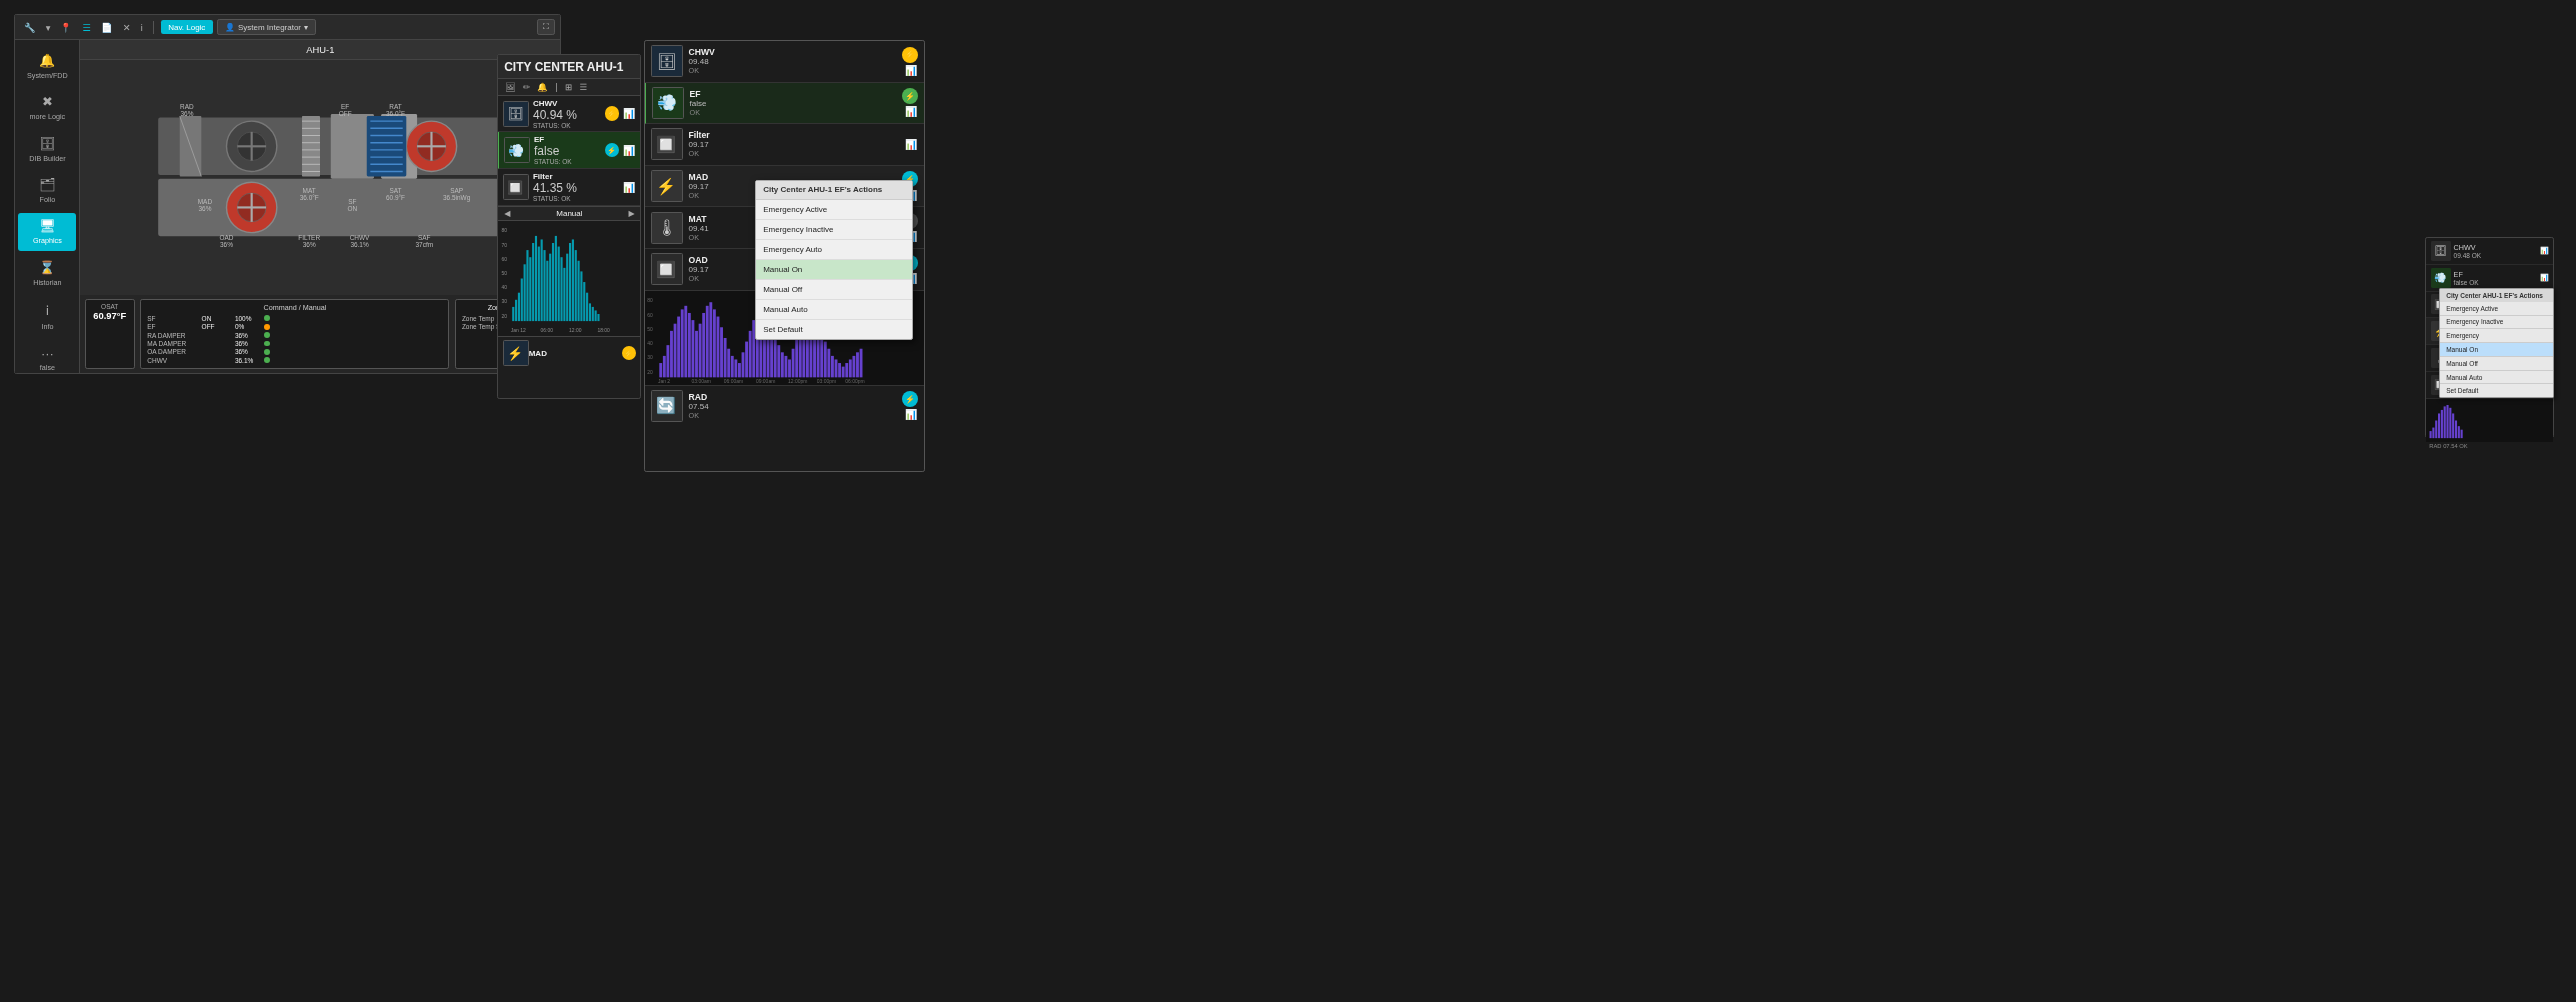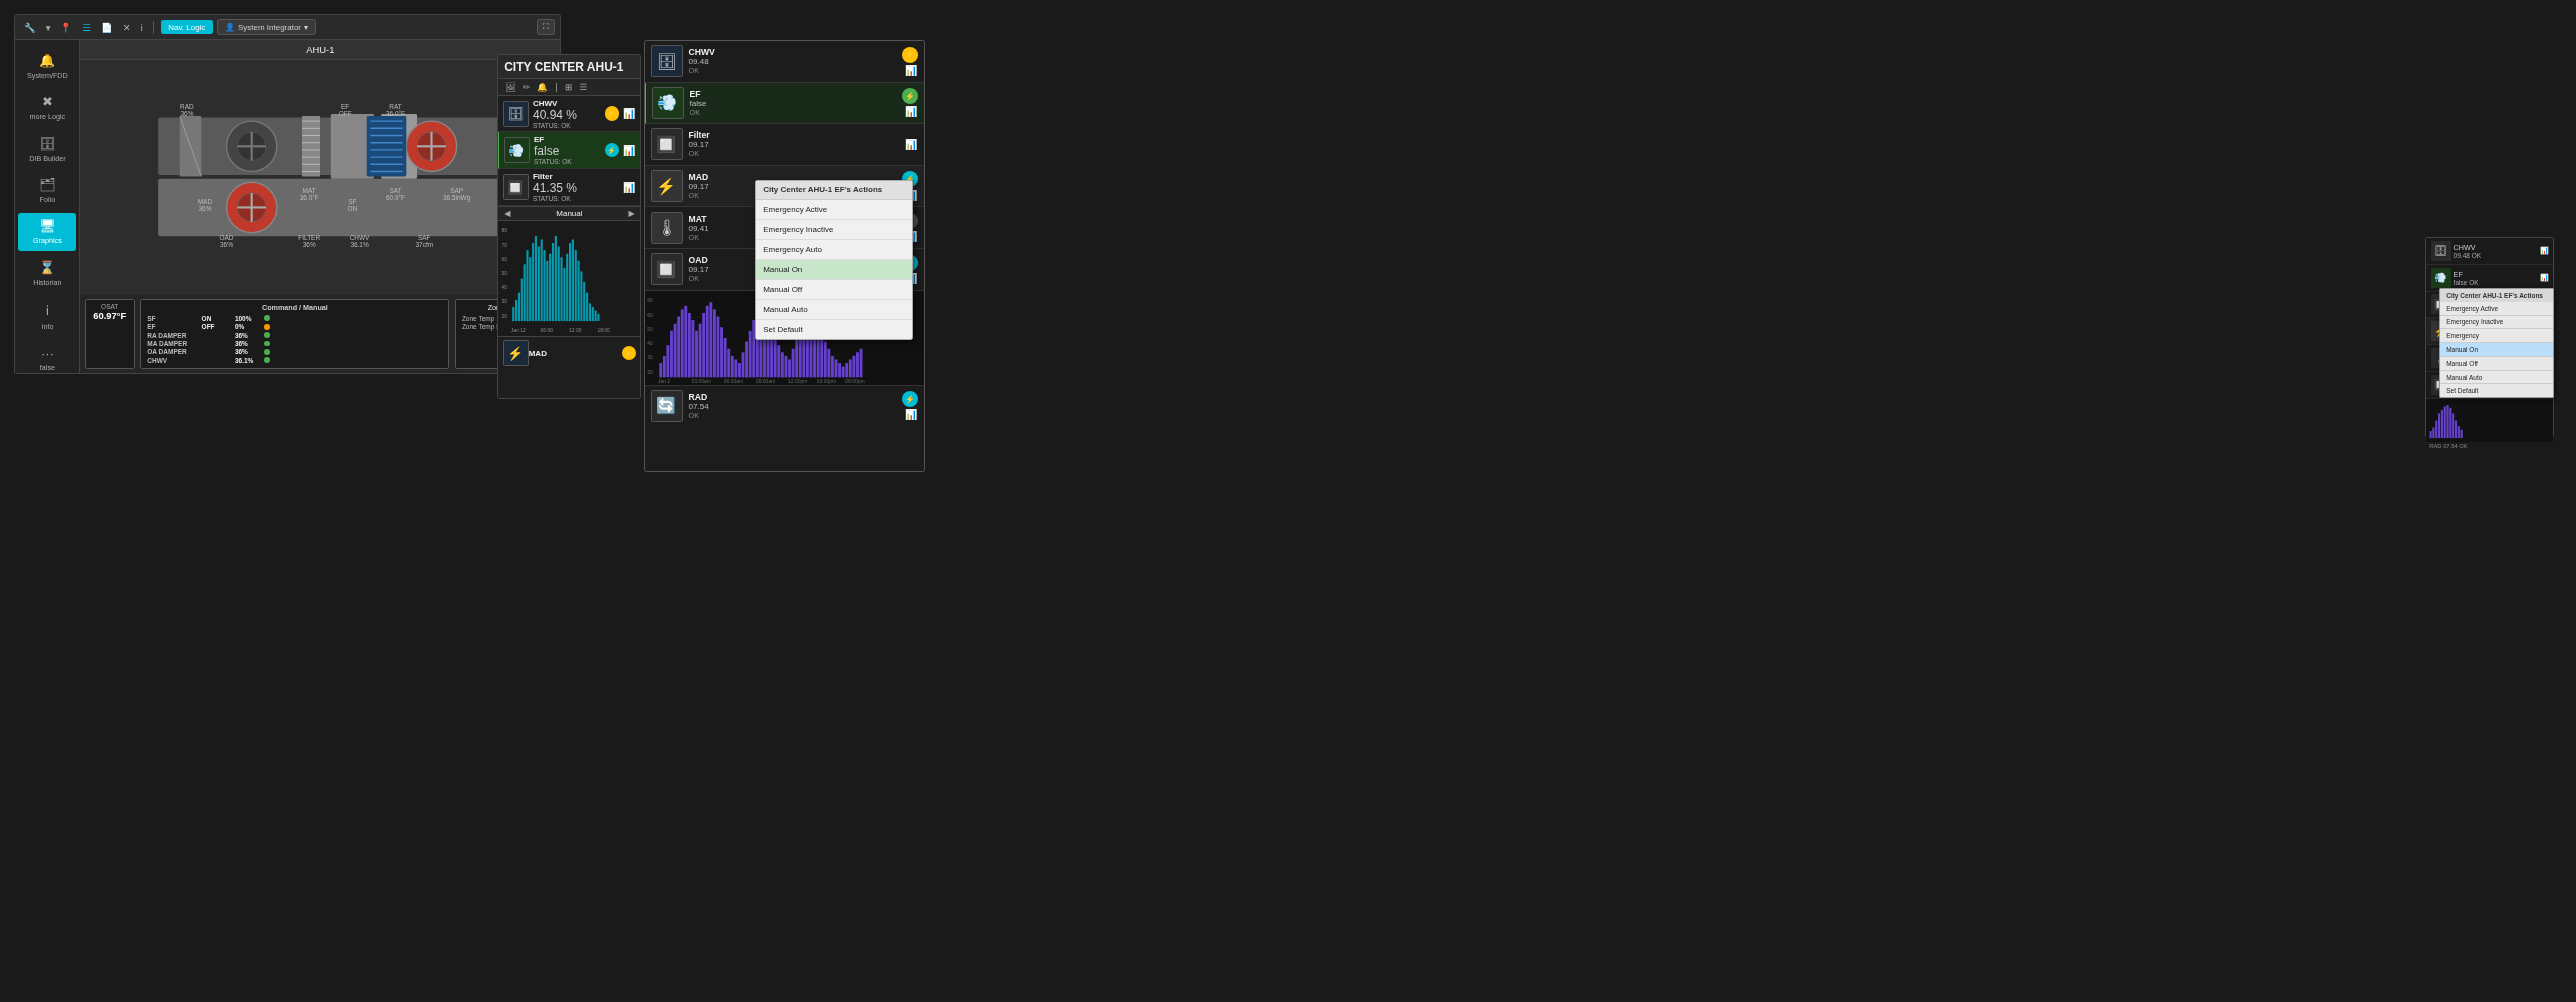--- a/index.html
+++ b/index.html
@@ -153,21 +153,20 @@
     }
     .osat-title { font-size: 6.5px; color: #aaa; }
     .osat-value { font-size: 9.4px; color: #fff; font-weight: bold; }
 
     .command-box {
       background: #1a1a1a;
       border: 0.7px solid #555;
       border-radius: 2.2px;
       padding: 2.9px 5.8px;
       flex: 1;
-      font-weight: bold;
     }
     .command-title { font-size: 7.2px; color: #ccc; margin-bottom: 2.9px; text-align: center; }
     .cmd-row { display: flex; align-items: center; gap: 4.3px; font-size: 6.5px; color: #bbb; margin: 1.4px 0; }
     .cmd-key { width: 50px; }
     .cmd-val { width: 29px; color: #eee; }
     .cmd-pct { width: 25px; color: #eee; }
     .dot { width: 5.8px; height: 5.8px; border-radius: 50%; display: inline-block; }
     .dot-green { background: #4caf50; }
     .dot-orange { background: #ff9800; }
 

